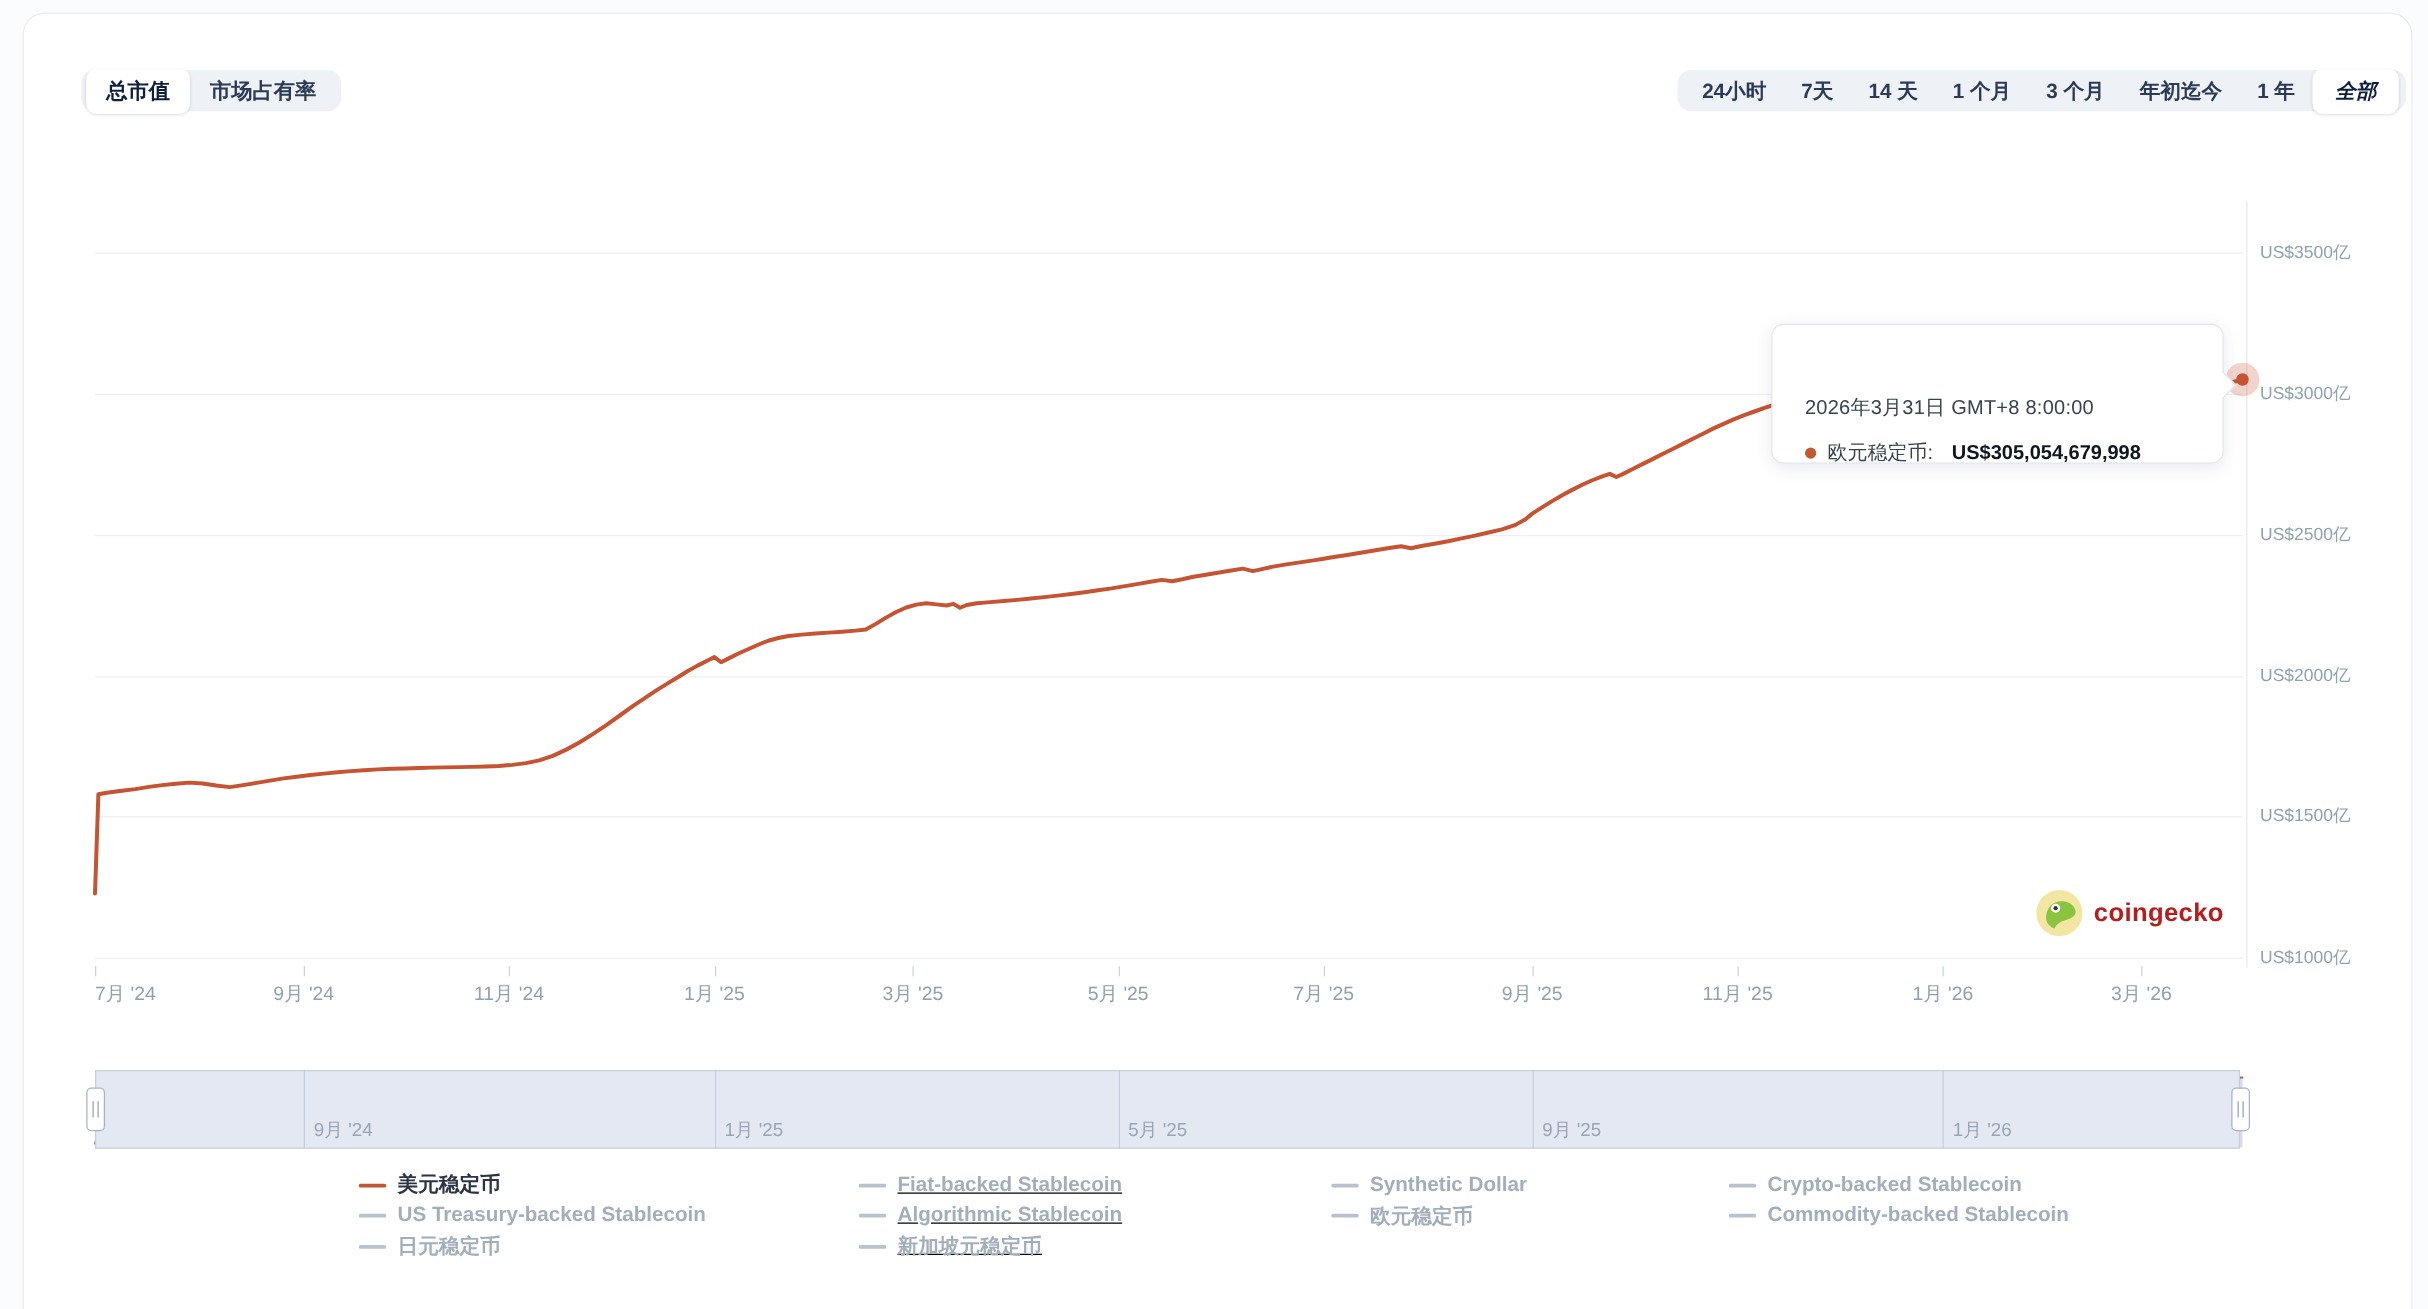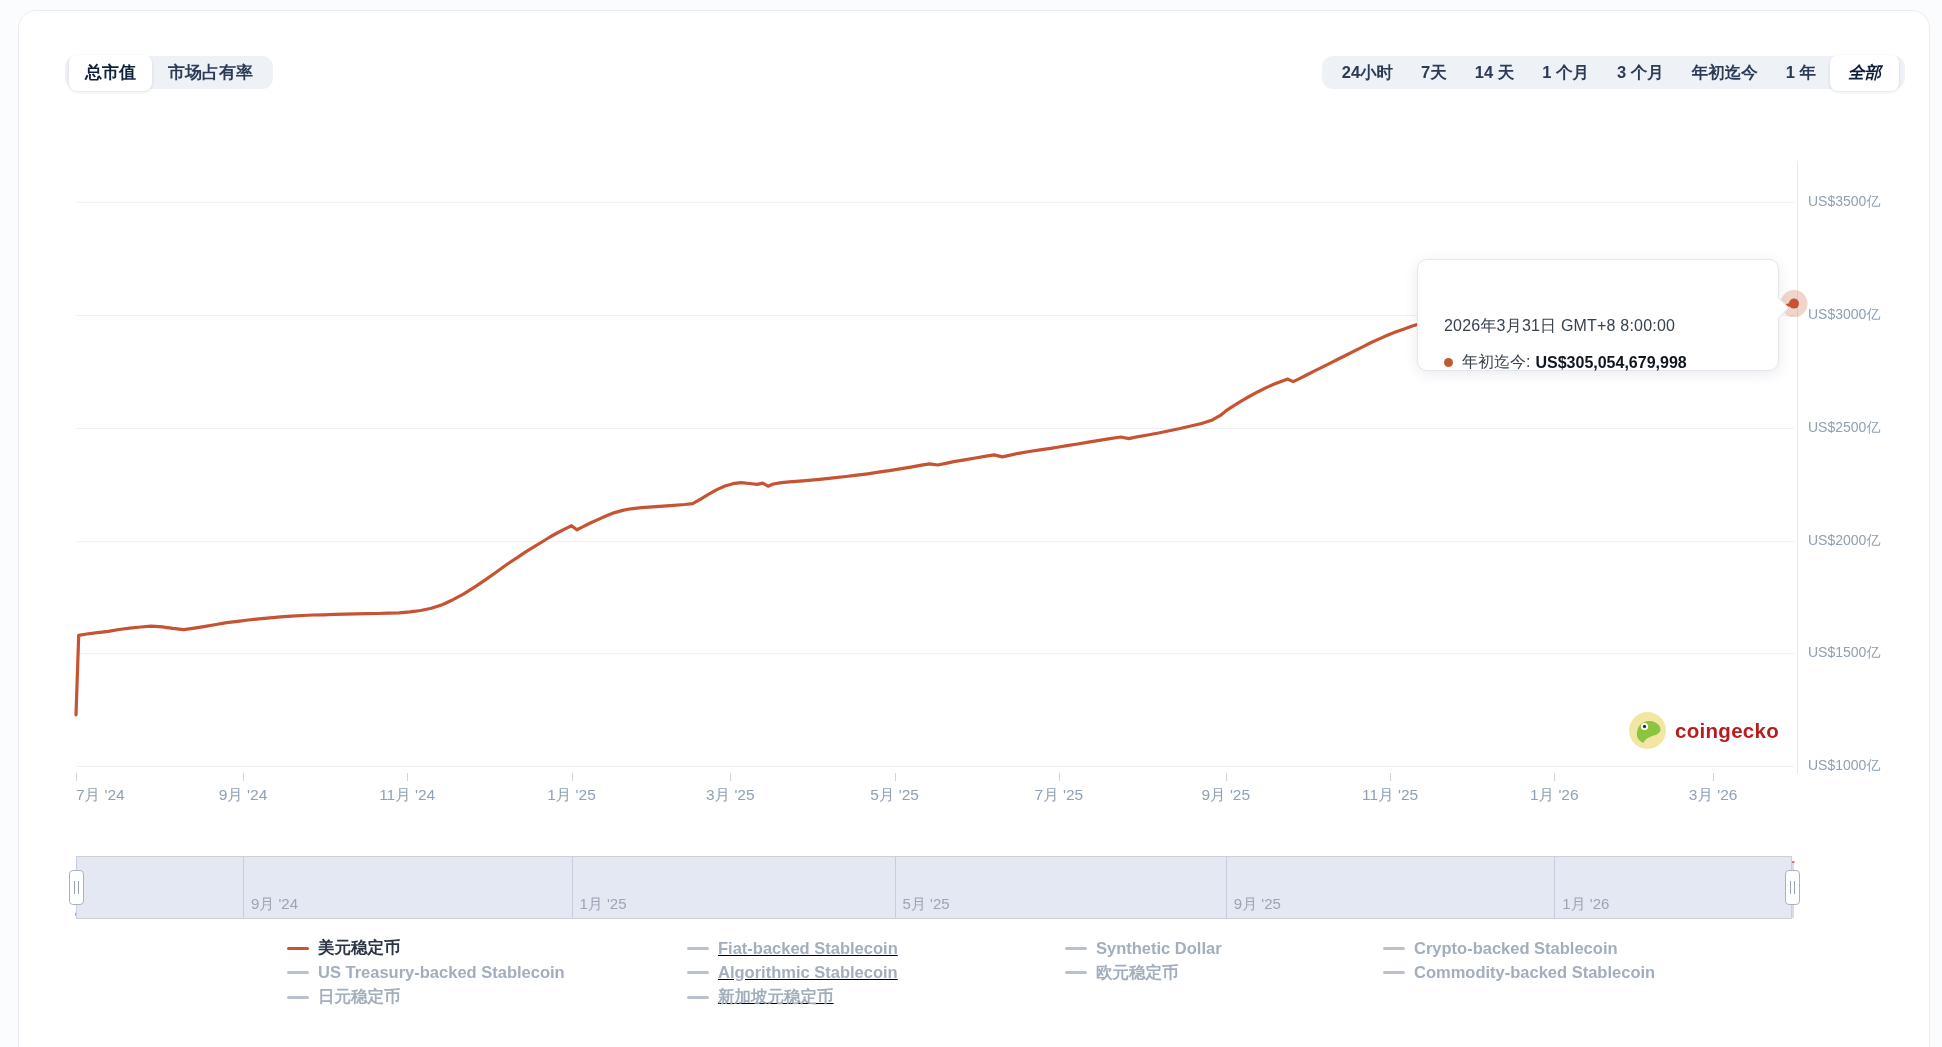--- a/index.html
+++ b/index.html
@@ -2,42 +2,42 @@
 <html><head>
 <meta charset="utf-8">
 <style>
   html,body{margin:0;padding:0;background:#fbfcfe;width:1942px;height:1047px;overflow:hidden;
     font-family:"Liberation Sans","DejaVu Sans",sans-serif;}
   #card{position:absolute;left:18px;top:10px;width:1910px;height:1060px;background:#ffffff;
     border:1px solid #e9ecf1;border-radius:18px;}
   
   .seg-group{position:absolute;display:flex;align-items:center;background:#eef1f6;border-radius:11px;padding:4px;height:33px;box-sizing:border-box;}
   #metric-toggle{left:46px;top:45px;}
-  #range-group{top:45px;right:24px;padding:4px 6px;}
+  #range-group{top:45px;right:4px;padding:4px 6px;}
   .seg-item{display:flex;align-items:center;justify-content:center;padding:0 16px;height:36px;
     font-size:17px;font-weight:700;color:#2b3a55;white-space:nowrap;cursor:pointer;border-radius:8px;}
   .seg-item.sel{background:#ffffff;color:#0d1f3c;box-shadow:0 1px 3px rgba(30,40,70,.14);}
   #range-group .seg-item{font-weight:600;font-size:16.5px;padding:0 14px;}
   #range-group .seg-item.sel{font-weight:700;padding:0 18px;font-style:italic;}
   
   .gridline{position:absolute;left:57px;width:1718px;height:1px;background:#eef0f4;}
   .ylab{position:absolute;left:1789px;font-size:14px;color:#8fa0b2;white-space:nowrap;}
   .xlab{position:absolute;top:774px;font-size:15.5px;color:#8fa0b2;white-space:nowrap;}
   .xtick{position:absolute;top:762px;width:1px;height:8px;background:#ccd3dd;}
   #plot-right-border{position:absolute;left:1778px;top:150px;width:1px;height:613px;background:#e7eaef;}
   #chart-svg{position:absolute;left:0;top:0;pointer-events:none;}
   
   #tooltip{position:absolute;left:1398px;top:248px;width:362px;height:112px;background:#ffffff;
     border:1px solid #e3e6eb;border-radius:10px;box-shadow:0 3px 14px rgba(40,50,80,.10);box-sizing:border-box;padding:21px 24px 0 26px;}
   #tooltip:after{content:"";position:absolute;right:-8px;top:40px;width:15px;height:15px;background:#fff;
     border-right:1px solid #e3e6eb;border-top:1px solid #e3e6eb;transform:rotate(45deg);}
   #tooltip-date{font-size:16px;color:#38424f;letter-spacing:.2px;margin-top:35px;}
   #tooltip-row{display:flex;align-items:center;margin-top:15px;font-size:16px;color:#38424f;}
   #tooltip-dot{width:9px;height:9px;border-radius:50%;background:#c25a2e;margin-right:9px;flex:0 0 auto;}
-  #tooltip-val{font-weight:700;color:#10161f;margin-left:5px;}
+  #tooltip-val{font-weight:700;color:#10161f;margin-left:15px;}
   
   #watermark{position:absolute;left:1610px;top:701px;display:flex;align-items:center;}
   #watermark-text{font-size:20.5px;font-weight:700;color:#b91c1c;letter-spacing:.3px;margin-left:9px;}
   
   #nav-band{position:absolute;left:57px;top:845px;width:1716px;height:63px;background:#e4e8f3;
     border:1px solid #c9cfdd;box-sizing:border-box;}
   .nav-grid{position:absolute;top:845px;width:1px;height:63px;background:#c7cddc;}
   .nav-label{position:absolute;top:884px;font-size:15px;color:#9aa4b5;white-space:nowrap;}
   .nav-handle{position:absolute;top:859px;width:15px;height:35px;background:#ffffff;border:1px solid #a9b2c5;
     border-radius:4px;box-sizing:border-box;cursor:ew-resize;display:flex;align-items:center;justify-content:center;gap:3px;}
@@ -196,18 +196,18 @@
           <span class="leg-dash"></span>
           <span class="leg-text">Commodity-backed Stablecoin</span>
         </div>
       </div>
     </div>
 
   <div id="tooltip">
     <div id="tooltip-date">2026年3月31日 GMT+8 8:00:00</div>
     <div id="tooltip-row">
       <span id="tooltip-dot"></span>
-      <span>年初迄今:</span>
+      <span>欧元稳定币:</span>
       <span id="tooltip-val">US$305,054,679,998</span>
     </div>
   </div>
 
 </div>
 
 </body></html>

